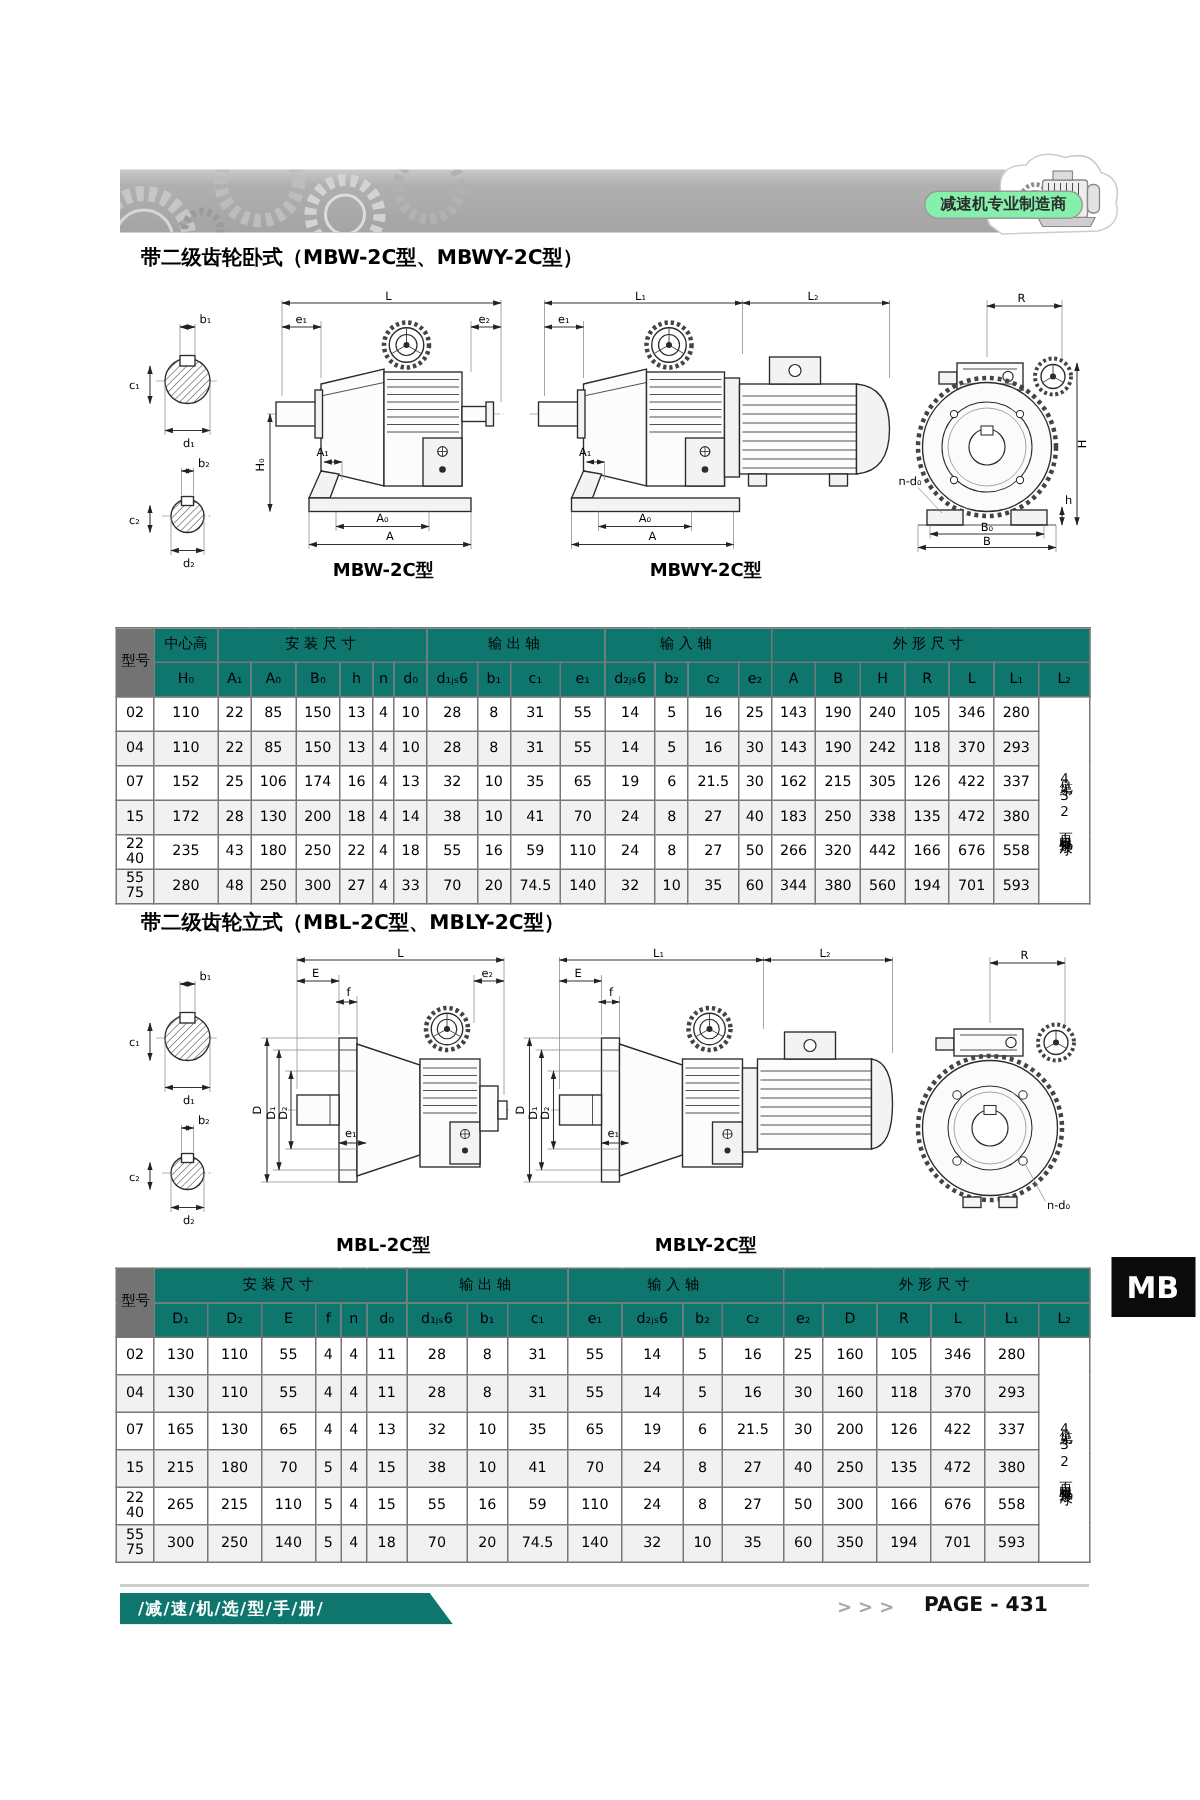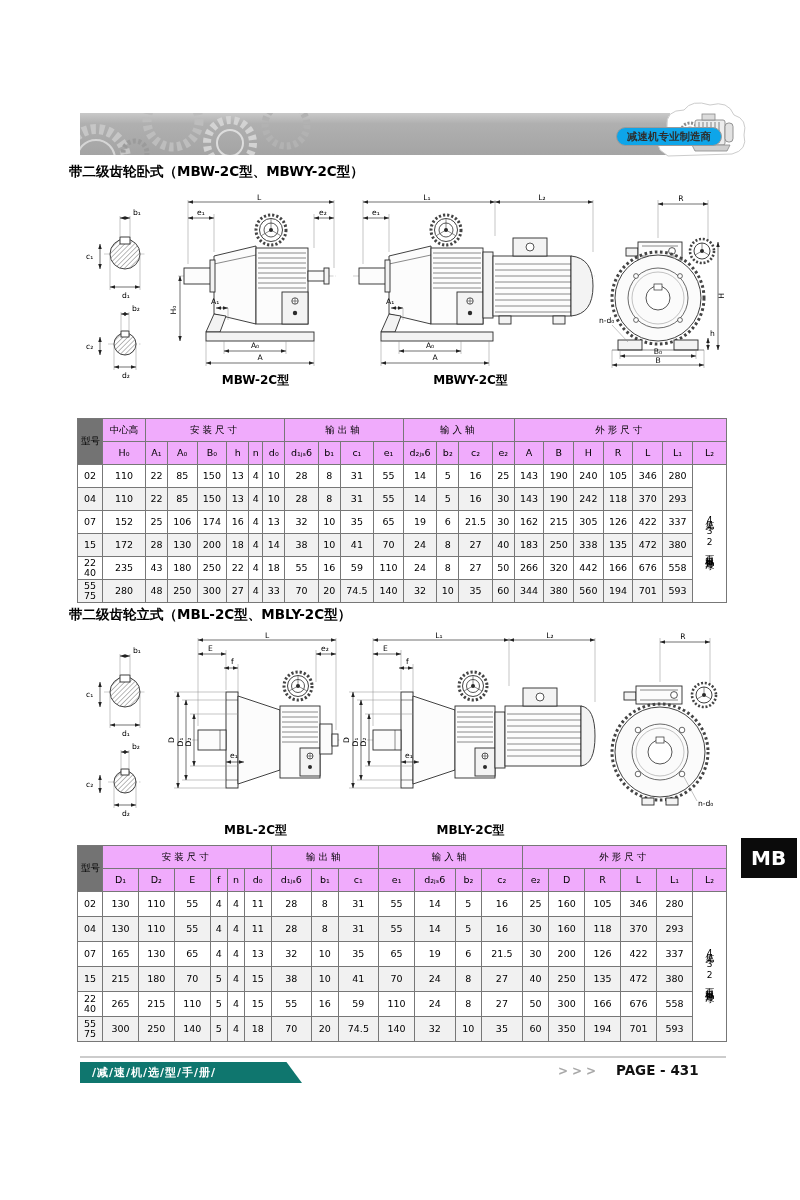--- a/index.html
+++ b/index.html
@@ -7,45 +7,45 @@
   #page{position:relative;width:800px;height:1200px;background:#fff;overflow:hidden;}
 
   
   .banner{position:absolute;top:113px;left:80px;width:590px;height:42px;
     background:linear-gradient(180deg,#c9c9c9 0%,#b0b0b0 25%,#a4a4a4 100%);overflow:hidden;}
   .banner svg{position:absolute;top:0;left:0;}
   .banner-text{position:absolute;top:3px;right:42px;text-align:right;z-index:2;line-height:1.15;margin-top:40px;}
   .banner-cn{font-size:15px;font-weight:bold;color:#fff;letter-spacing:1px;text-shadow:1px 1px 1px #8a8a8a;}
   .banner-en{font-size:9px;color:#f4f4f4;letter-spacing:.2px;}
   .badge{position:absolute;top:127px;left:616px;height:17px;line-height:17px;padding:0 10px;
-    background:#0ea5e9;border:1px solid #9a9a9a;border-radius:10px;font-size:10.5px;font-weight:bold;color:#2e2e2e;z-index:4;}
+    background:#86efac;border:1px solid #9a9a9a;border-radius:10px;font-size:10.5px;font-weight:bold;color:#2e2e2e;z-index:4;}
   .cloud{position:absolute;top:98px;left:650px;z-index:3;}
 
   
-  .sec-title{position:absolute;left:69px;font-size:13.5px;font-weight:bold;color:#000;}
+  .sec-title{position:absolute;left:94px;font-size:13.5px;font-weight:bold;color:#000;}
 
   
   .draw-row{position:absolute;left:80px;width:648px;display:flex;align-items:flex-start;}
   .dcol{display:flex;flex-direction:column;align-items:center;}
   .cap{font-size:12px;font-weight:bold;margin-top:2px;color:#000;text-align:right;}
   .o{fill:#fcfcfc;stroke:#2b2b2b;stroke-width:0.9;}
   .o2{fill:#f3f3f3;stroke:#2b2b2b;stroke-width:0.9;}
   .rb{stroke:#2b2b2b;stroke-width:0.55;fill:none;}
   .cl{stroke:#999;stroke-width:0.5;stroke-dasharray:6 2 1.5 2;fill:none;}
   .xl{stroke:#888;stroke-width:0.5;}
   .dl{stroke:#333;stroke-width:0.7;marker-start:url(#ar);marker-end:url(#ar);}
   .gear{fill:none;stroke:#444;}
   text.t{font-size:7.6px;fill:#000;}
 
   
   .tblwrap{position:absolute;left:77px;width:650px;}
   table.spec{width:650px;border-collapse:collapse;border:1.5px solid #333;background:#fff;
     font-size:9.5px;table-layout:auto;}
   table.spec th,table.spec td{border:1px solid #777;padding:1px 2px;text-align:center;vertical-align:middle;line-height:1.15;}
-  table.spec thead th{background:#f0abfc;font-weight:normal;height:20px;}
+  table.spec thead th{background:#0f766e;font-weight:normal;height:20px;}
   table.spec th.model{width:20px;background:#737373;text-align:right;}
   table.spec td{height:20px;}
   #tbl2 table.spec td{height:22px;}
   table.spec td.model{white-space:pre-line;line-height:1.05;}
   table.spec tbody tr:nth-child(even) td{background:#f1f1f1;}
   table.spec td.vnote{writing-mode:vertical-rl;text-orientation:upright;font-size:9px;
     letter-spacing:1px;width:15px;padding:3px 1px;background:#fff !important;}
 
   
   .mbtab{position:absolute;top:838px;left:741px;width:56px;height:40px;background:#0b0b0b;

